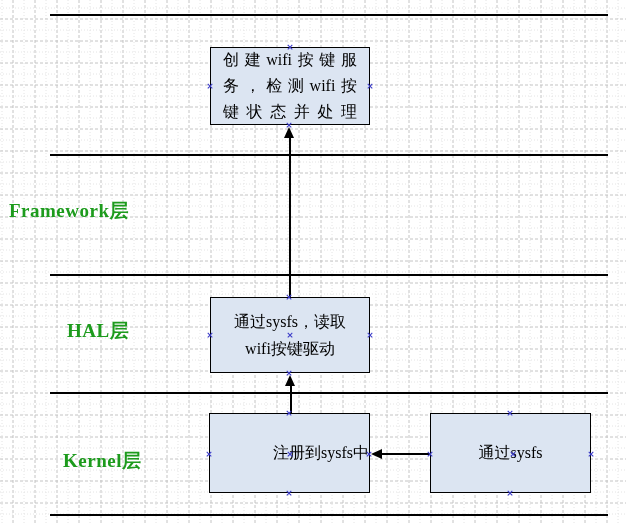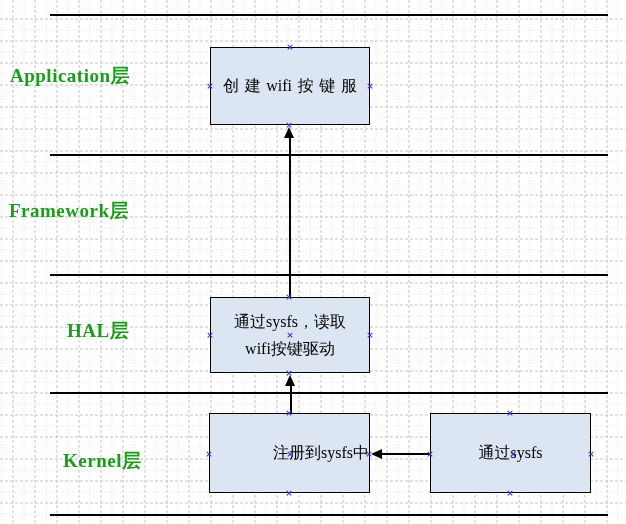--- a/index.html
+++ b/index.html
@@ -152,27 +152,28 @@
       <line x1="0" y1="503" x2="626" y2="503" stroke="#c4c4c4" stroke-width="1" stroke-dasharray="3,2"></line>
       <line x1="0" y1="514" x2="626" y2="514" stroke="#e4e4e4" stroke-width="1" stroke-dasharray="1,2"></line>
     </svg>
 
   <div class="sep sep1"></div>
   <div class="sep sep2"></div>
   <div class="sep sep3"></div>
   <div class="sep sep4"></div>
   <div class="sep sep5"></div>
 
-  <div class="layer-label lbl-app">Application层</div>
   <div class="layer-label lbl-fw">Framework层</div>
   <div class="layer-label lbl-hal">HAL层</div>
   <div class="layer-label lbl-kernel">Kernel层</div>
 
   <div class="box box-app">
     <div class="bline jline">创建wifi按键服</div>
+    <div class="bline jline">务，检测wifi按</div>
+    <div class="bline jline">键状态并处理</div>
   </div>
 
   <div class="box box-hal">
     <div class="hline">通过sysfs，读取</div>
     <div class="hline">wifi按键驱动</div>
   </div>
 
   <div class="box box-reg">
     <div>注册到sysfs中</div>
   </div>

